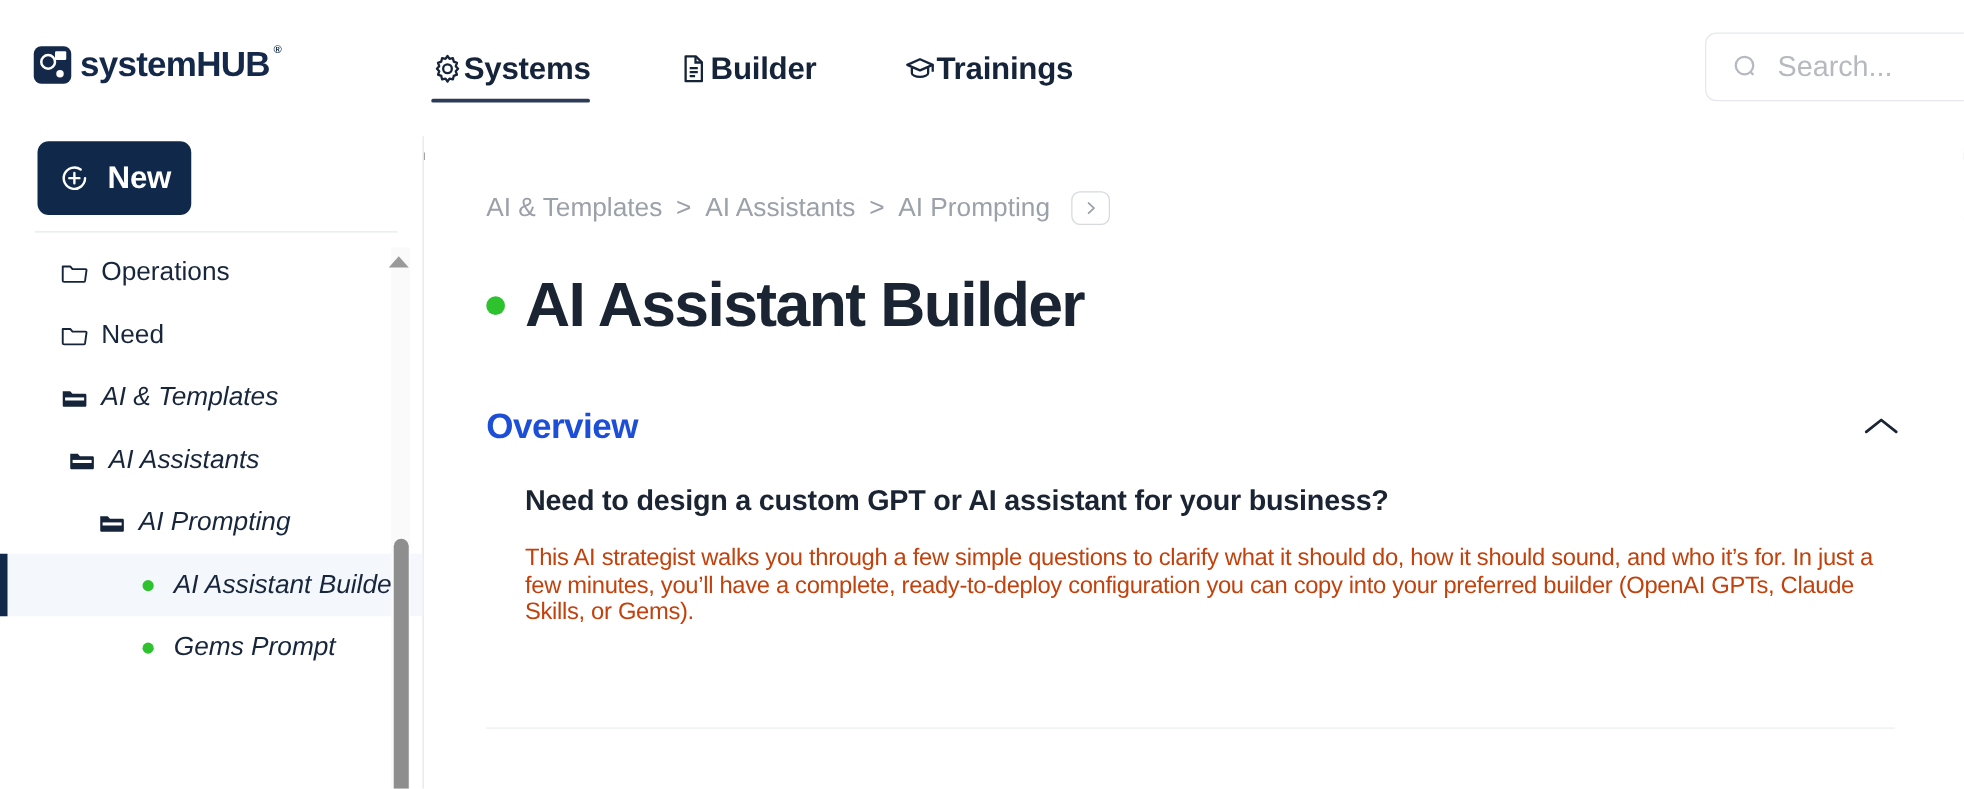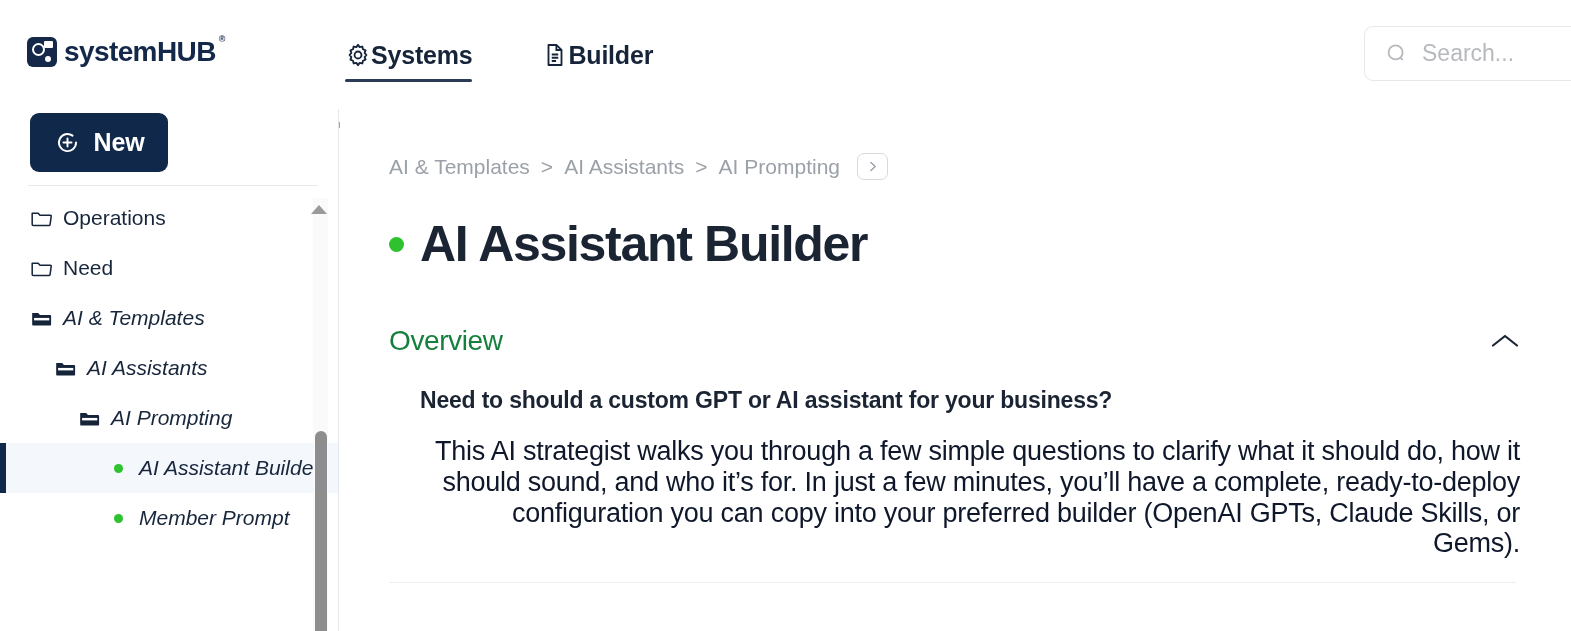--- a/index.html
+++ b/index.html
@@ -81,41 +81,41 @@
   }
 
   
   .sidebar {
     position:absolute; left:0; top:109px; width:339px; height:522px;
     background:#ffffff; border-right:1px solid #e3e6ea;
     overflow:hidden;
   }
   .new-btn {
     position:absolute; left:30px; top:4px;
-    width:138px; height:59px; border-radius:9px;
+    width:123px; height:59px; border-radius:9px;
     background:#10294b; color:#fff;
     display:flex; align-items:center; justify-content:center; gap:13px;
     cursor:pointer;
   }
   .new-plus { width:27px; height:27px; flex:none; }
   .new-label { font-size:25px; font-weight:700; letter-spacing:-0.2px; }
 
   .side-div {
     position:absolute; left:28px; top:76px; width:290px; height:1px;
     background:#e6e8ea;
   }
 
   .nav { position:absolute; left:0; top:84px; width:339px; }
   .nav-item {
     display:flex; align-items:center; gap:10px;
     height:50px; padding-left:30px; cursor:pointer; position:relative;
   }
   .nav-item .lbl { font-size:21px; color:#18263c; white-space:nowrap; }
   .nav-item.nested .lbl { font-style:italic; font-weight:500; }
-  .nav-item.lvl1 { padding-left:30px; }
+  .nav-item.lvl1 { padding-left:48px; }
   .nav-item.lvl2 { padding-left:54px; }
   .nav-item.lvl3 { padding-left:78px; }
   .nav-item.lvl4 { padding-left:112px; }
   .nav-item.selected { background:#f4f7fc; }
   .nav-item.selected::before {
     content:""; position:absolute; left:0; top:0; bottom:0;
     width:6px; background:#10294b;
   }
   .fold-out { width:23px; height:19px; flex:none; }
   .fold-fill { width:23px; height:19px; flex:none; }
@@ -165,32 +165,31 @@
   .title-text {
     font-size:50px; font-weight:700; color:#1b2433;
     letter-spacing:-1.3px; white-space:nowrap;
   }
 
   .section-head {
     position:absolute; left:49px; top:216px; width:1131px;
     display:flex; align-items:center; justify-content:space-between;
     cursor:pointer;
   }
-  .section-title { font-size:28px; font-weight:400; color:#15803d; letter-spacing:-0.4px;text-align:right; }
+  .section-title { font-size:28px; font-weight:700; color:#1d4ed8; letter-spacing:-0.4px;text-align:right; }
   .chev-up { width:30px; height:18px; }
 
   .body-block { position:absolute; left:80px; top:278px; width:1100px; }
   .body-lead {
     font-size:23px; font-weight:700; color:#1b2433;
     margin-bottom:22px; letter-spacing:-0.2px;
   }
   .body-para {
-    font-size:27px; line-height:1.14; color:#0f172a;
+    font-size:19px; line-height:1.14; color:#c2410c;
     letter-spacing:-0.25px;
-    text-align:right;
   }
   .content-div {
     position:absolute; left:49px; top:473px; width:1127px; height:1px;
     background:#eceef0;
   }
 </style>
 </head>
 <body>
 
 <div id="app">
@@ -221,20 +220,28 @@
 
       <div class="tab">
         <svg class="tab-ico" viewBox="0 0 24 24" fill="none" stroke="#16243a" stroke-width="1.7">
           <path d="M6 2.8h7.5L18 7.3V21.2H6z" stroke-linejoin="round"></path>
           <path d="M13.3 2.8v4.6H18"></path>
           <path d="M9 11.5h6M9 14.5h6M9 17.5h4"></path>
         </svg>
         <span class="tab-label">Builder</span>
       </div>
 
+      <div class="tab">
+        <svg class="tab-ico" viewBox="0 0 24 24" fill="none" stroke="#16243a" stroke-width="1.7">
+          <path d="M12 5L2.6 9.1 12 13.2l9.4-4.1z" stroke-linejoin="round"></path>
+          <path d="M6 11v4.3c0 1.5 2.7 2.7 6 2.7s6-1.2 6-2.7V11" stroke-linejoin="round"></path>
+          <path d="M21.4 9.1v5.2"></path>
+        </svg>
+        <span class="tab-label">Trainings</span>
+      </div>
 
     </div>
 
     <div class="searchbox">
       <svg class="search-ico" viewBox="0 0 24 24" fill="none" stroke="#b6b9be" stroke-width="1.8">
         <circle cx="10.6" cy="10.4" r="7"></circle>
         <path d="M15.8 16l1.4 1.4" stroke-linecap="round"></path>
       </svg>
       <span class="search-ph">Search...</span>
     </div>
@@ -296,21 +303,21 @@
         <span class="lbl">AI Prompting</span>
       </div>
 
       <div class="nav-item lvl4 nested selected">
         <span class="dot"></span>
         <span class="lbl">AI Assistant Builder</span>
       </div>
 
       <div class="nav-item lvl4 nested">
         <span class="dot"></span>
-        <span class="lbl">Member Prompt</span>
+        <span class="lbl">Gems Prompt</span>
       </div>
 
     </div>
 
     <div class="sb-track"></div>
     <div class="sb-arrow"></div>
     <div class="sb-thumb"></div>
   </div>
 
   <div class="main">
@@ -334,20 +341,20 @@
     </div>
 
     <div class="section-head">
       <span class="section-title">Overview</span>
       <svg class="chev-up" viewBox="0 0 30 18" fill="none" stroke="#1b2433" stroke-width="2.2">
         <path d="M3 13.5L15 4l12 9.5" stroke-linecap="round" stroke-linejoin="round"></path>
       </svg>
     </div>
 
     <div class="body-block">
-      <div class="body-lead">Need to should a custom GPT or AI assistant for your business?</div>
+      <div class="body-lead">Need to design a custom GPT or AI assistant for your business?</div>
       <div class="body-para">This AI strategist walks you through a few simple questions to clarify what it should do, how it should sound, and who it’s for. In just a few minutes, you’ll have a complete, ready-to-deploy configuration you can copy into your preferred builder (OpenAI GPTs, Claude Skills, or Gems).</div>
     </div>
 
     <div class="content-div"></div>
   </div>
 
 </div>
 
 </body></html>

